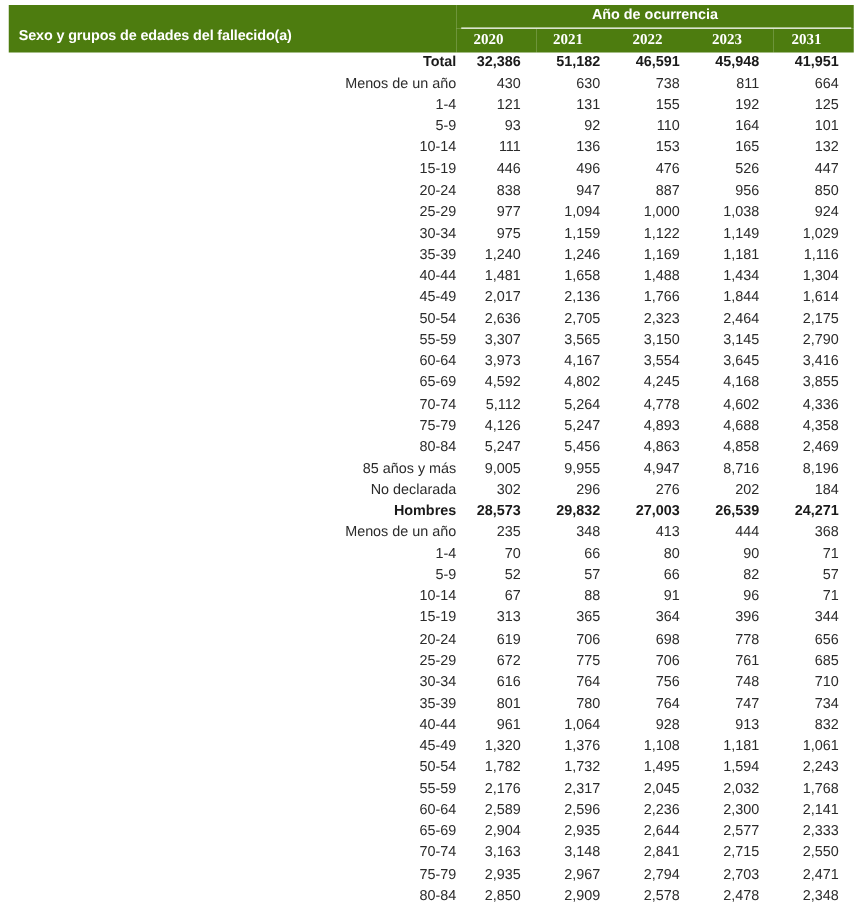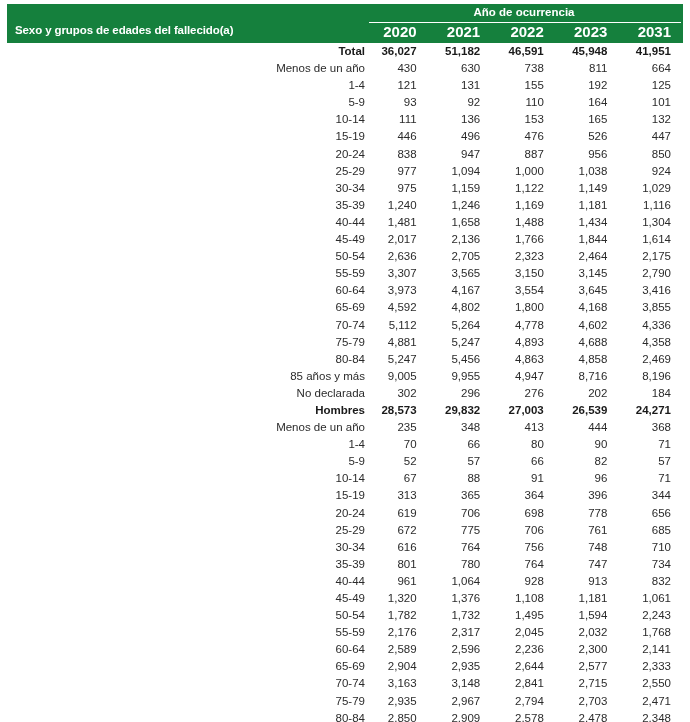--- a/index.html
+++ b/index.html
@@ -23,21 +23,21 @@
 
   table.stat-table {
     width: 676px;
     border-collapse: collapse;
     table-layout: fixed;
     font-size: 11px;
   }
 
   
   thead th {
-    background: #15803d;
+    background: #4d7c0f;
     color: #ffffff;
     font-weight: bold;
     padding: 0;
     vertical-align: bottom;
   }
 
   th.stub-head {
     text-align: left;
     padding: 12px 0 7px 8px;
     font-size: 11.5px;
@@ -58,25 +58,25 @@
     content: "";
     position: absolute;
     left: 4px;
     right: 2px;
     bottom: 0;
     height: 1px;
     background: #ffffff;
   }
 
   th.year-head {
-    text-align: right;
-    font-size: 15px;
+    font-size: 12px;
     height: 19px;
     vertical-align: middle;
     padding: 0 12px 3px 0;
+    font-family: Liberation Serif, serif;
   }
 
   
   tbody td {
     padding: 0;
     height: 17.1px;
     line-height: 17.1px;
     font-size: 11.5px;
     color: #2b2b2b;
     white-space: nowrap;
@@ -125,21 +125,21 @@
           <th class="year-head">2020</th>
           <th class="year-head">2021</th>
           <th class="year-head">2022</th>
           <th class="year-head">2023</th>
           <th class="year-head">2031</th>
         </tr>
     </thead>
     <tbody id="table-body">
         <tr class="group-row">
           <td class="label">Total</td>
-          <td class="num">36,027</td>
+          <td class="num">32,386</td>
           <td class="num">51,182</td>
           <td class="num">46,591</td>
           <td class="num">45,948</td>
           <td class="num">41,951</td>
         </tr>
         <tr>
           <td class="label indent">Menos de un año</td>
           <td class="num">430</td>
           <td class="num">630</td>
           <td class="num">738</td>
@@ -247,35 +247,35 @@
           <td class="num">3,973</td>
           <td class="num">4,167</td>
           <td class="num">3,554</td>
           <td class="num">3,645</td>
           <td class="num">3,416</td>
         </tr>
         <tr>
           <td class="label indent">65-69</td>
           <td class="num">4,592</td>
           <td class="num">4,802</td>
-          <td class="num">1,800</td>
+          <td class="num">4,245</td>
           <td class="num">4,168</td>
           <td class="num">3,855</td>
         </tr>
         <tr>
           <td class="label indent">70-74</td>
           <td class="num">5,112</td>
           <td class="num">5,264</td>
           <td class="num">4,778</td>
           <td class="num">4,602</td>
           <td class="num">4,336</td>
         </tr>
         <tr>
           <td class="label indent">75-79</td>
-          <td class="num">4,881</td>
+          <td class="num">4,126</td>
           <td class="num">5,247</td>
           <td class="num">4,893</td>
           <td class="num">4,688</td>
           <td class="num">4,358</td>
         </tr>
         <tr>
           <td class="label indent">80-84</td>
           <td class="num">5,247</td>
           <td class="num">5,456</td>
           <td class="num">4,863</td>

